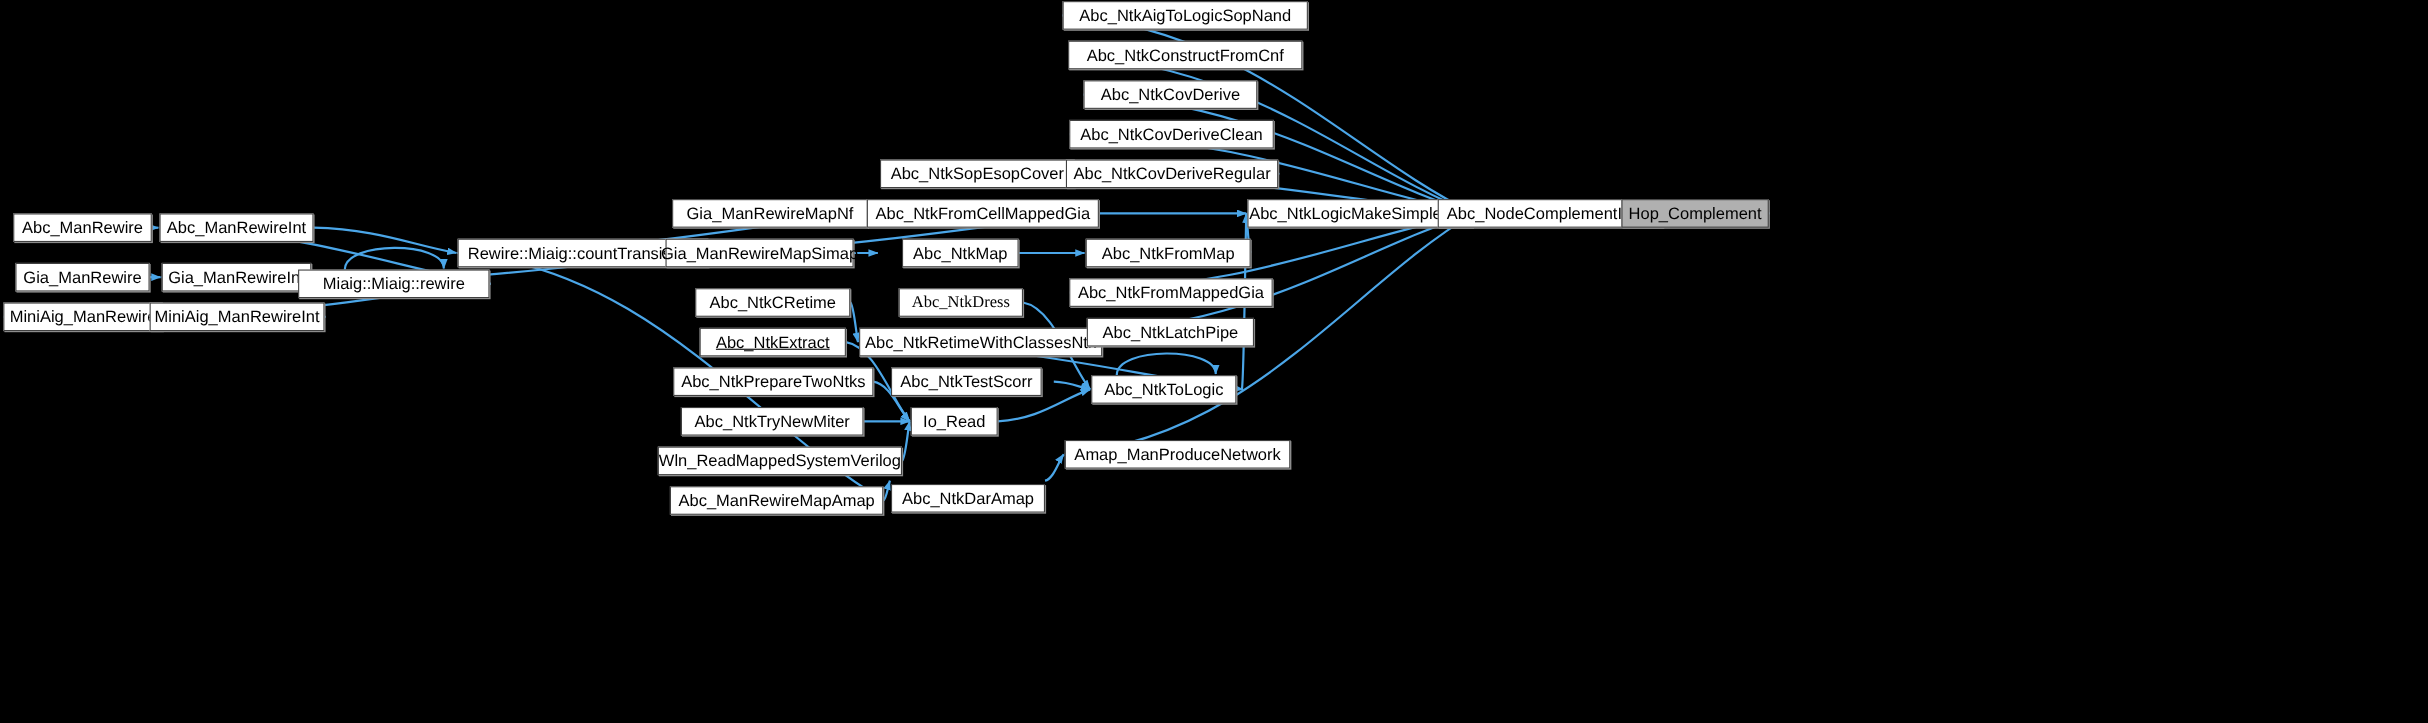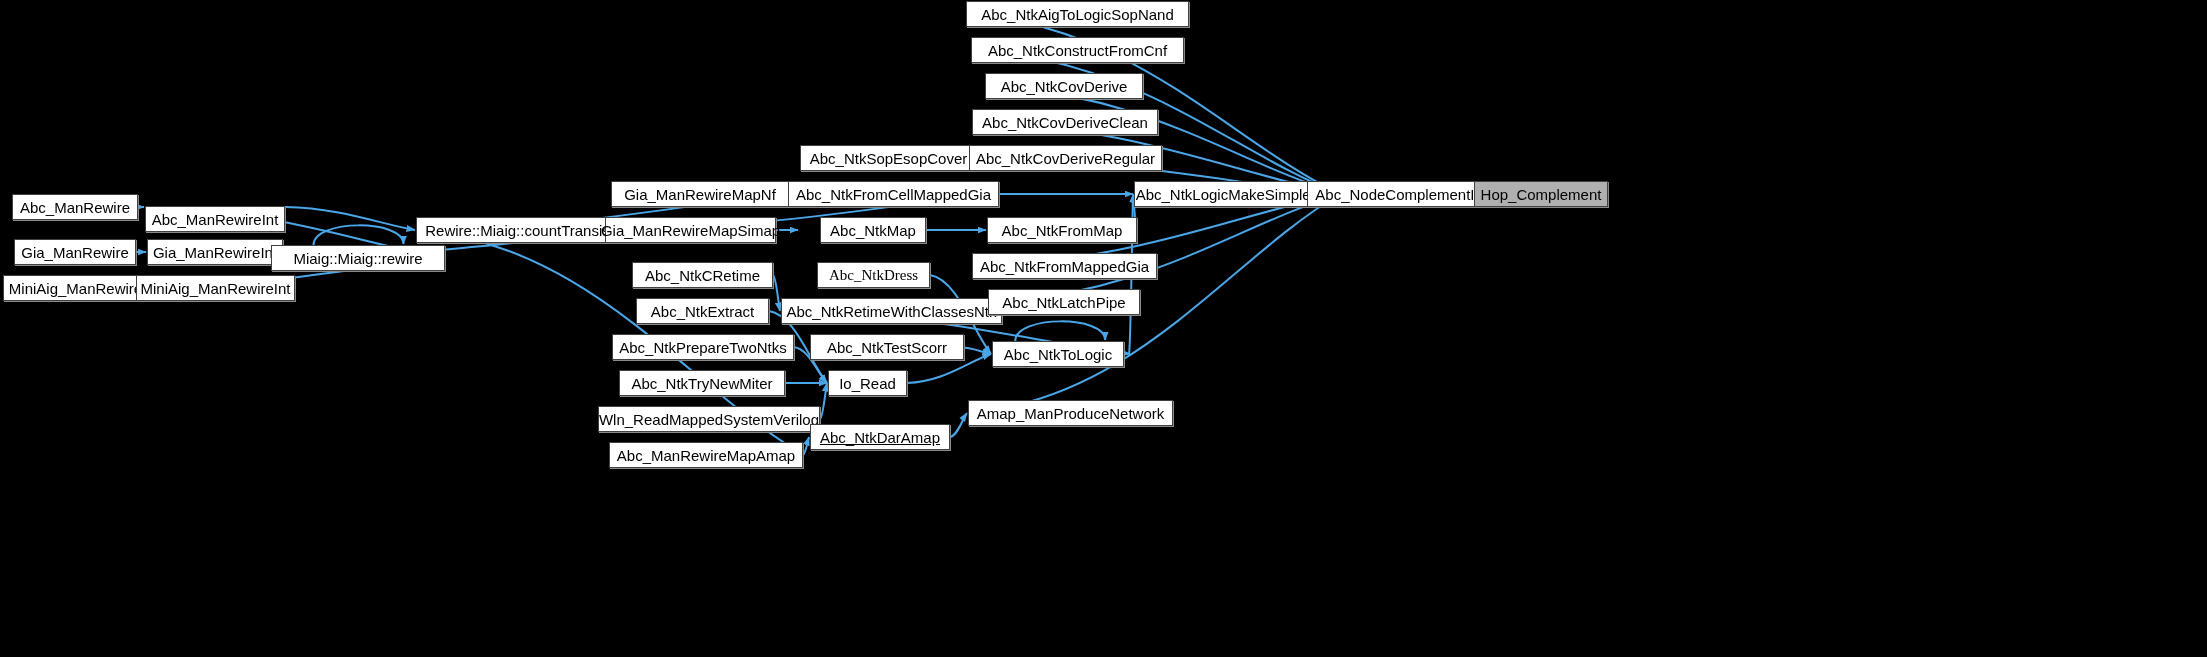--- a/index.html
+++ b/index.html
@@ -69,21 +69,21 @@
   <div id="nodes">
       <div class="node" style="left: 12px; top: 194px; width: 126px;">
         <span>Abc_ManRewire</span>
       </div>
       <div class="node" style="left: 14px; top: 239px; width: 122px;">
         <span>Gia_ManRewire</span>
       </div>
       <div class="node" style="left: 3px; top: 275px; width: 145px;">
         <span>MiniAig_ManRewire</span>
       </div>
-      <div class="node" style="left: 145px; top: 194px; width: 140px; margin-top: 12px;">
+      <div class="node" style="left: 145px; top: 194px; width: 140px;">
         <span>Abc_ManRewireInt</span>
       </div>
       <div class="node" style="left: 147px; top: 239px; width: 136px;">
         <span>Gia_ManRewireInt</span>
       </div>
       <div class="node" style="left: 136px; top: 275px; width: 159px;">
         <span>MiniAig_ManRewireInt</span>
       </div>
       <div class="node" style="left: 271px; top: 245px; width: 174px;">
         <span>Miaig::Miaig::rewire</span>
@@ -93,21 +93,21 @@
       </div>
       <div class="node" style="left: 611px; top: 181px; width: 178px;">
         <span>Gia_ManRewireMapNf</span>
       </div>
       <div class="node" style="left: 605px; top: 217px; width: 171px;">
         <span>Gia_ManRewireMapSimap</span>
       </div>
       <div class="node" style="left: 632px; top: 262px; width: 141px;">
         <span>Abc_NtkCRetime</span>
       </div>
-      <div class="node" style="left: 636px; top: 298px; width: 133px;">
+      <div class="node" style="left: 636px; top: 298px; width: 133px; text-decoration: underline;">
         <span>Abc_NtkExtract</span>
       </div>
       <div class="node" style="left: 612px; top: 334px; width: 182px;">
         <span>Abc_NtkPrepareTwoNtks</span>
       </div>
       <div class="node" style="left: 619px; top: 370px; width: 166px;">
         <span>Abc_NtkTryNewMiter</span>
       </div>
       <div class="node" style="left: 598px; top: 406px; width: 222px;">
         <span>Wln_ReadMappedSystemVerilog</span>
@@ -123,27 +123,27 @@
       </div>
       <div class="node" style="left: 820px; top: 217px; width: 106px;">
         <span>Abc_NtkMap</span>
       </div>
       <div class="node" style="left: 817px; top: 262px; width: 113px; font-family: Liberation Serif, serif;">
         <span>Abc_NtkDress</span>
       </div>
       <div class="node" style="left: 781px; top: 298px; width: 221px;">
         <span>Abc_NtkRetimeWithClassesNtk</span>
       </div>
-      <div class="node" style="left: 810px; top: 334px; width: 154px;">
+      <div class="node" style="left: 810px; top: 334px; width: 137px;">
         <span>Abc_NtkTestScorr</span>
       </div>
       <div class="node" style="left: 828px; top: 370px; width: 79px;">
         <span>Io_Read</span>
       </div>
-      <div class="node" style="left: 810px; top: 424px; width: 140px; text-decoration: underline;">
+      <div class="node" style="left: 810px; top: 440px; width: 140px;">
         <span>Abc_NtkDarAmap</span>
       </div>
       <div class="node" style="left: 966px; top: 1px; width: 223px;">
         <span>Abc_NtkAigToLogicSopNand</span>
       </div>
       <div class="node" style="left: 971px; top: 37px; width: 213px;">
         <span>Abc_NtkConstructFromCnf</span>
       </div>
       <div class="node" style="left: 985px; top: 73px; width: 158px;">
         <span>Abc_NtkCovDerive</span>

